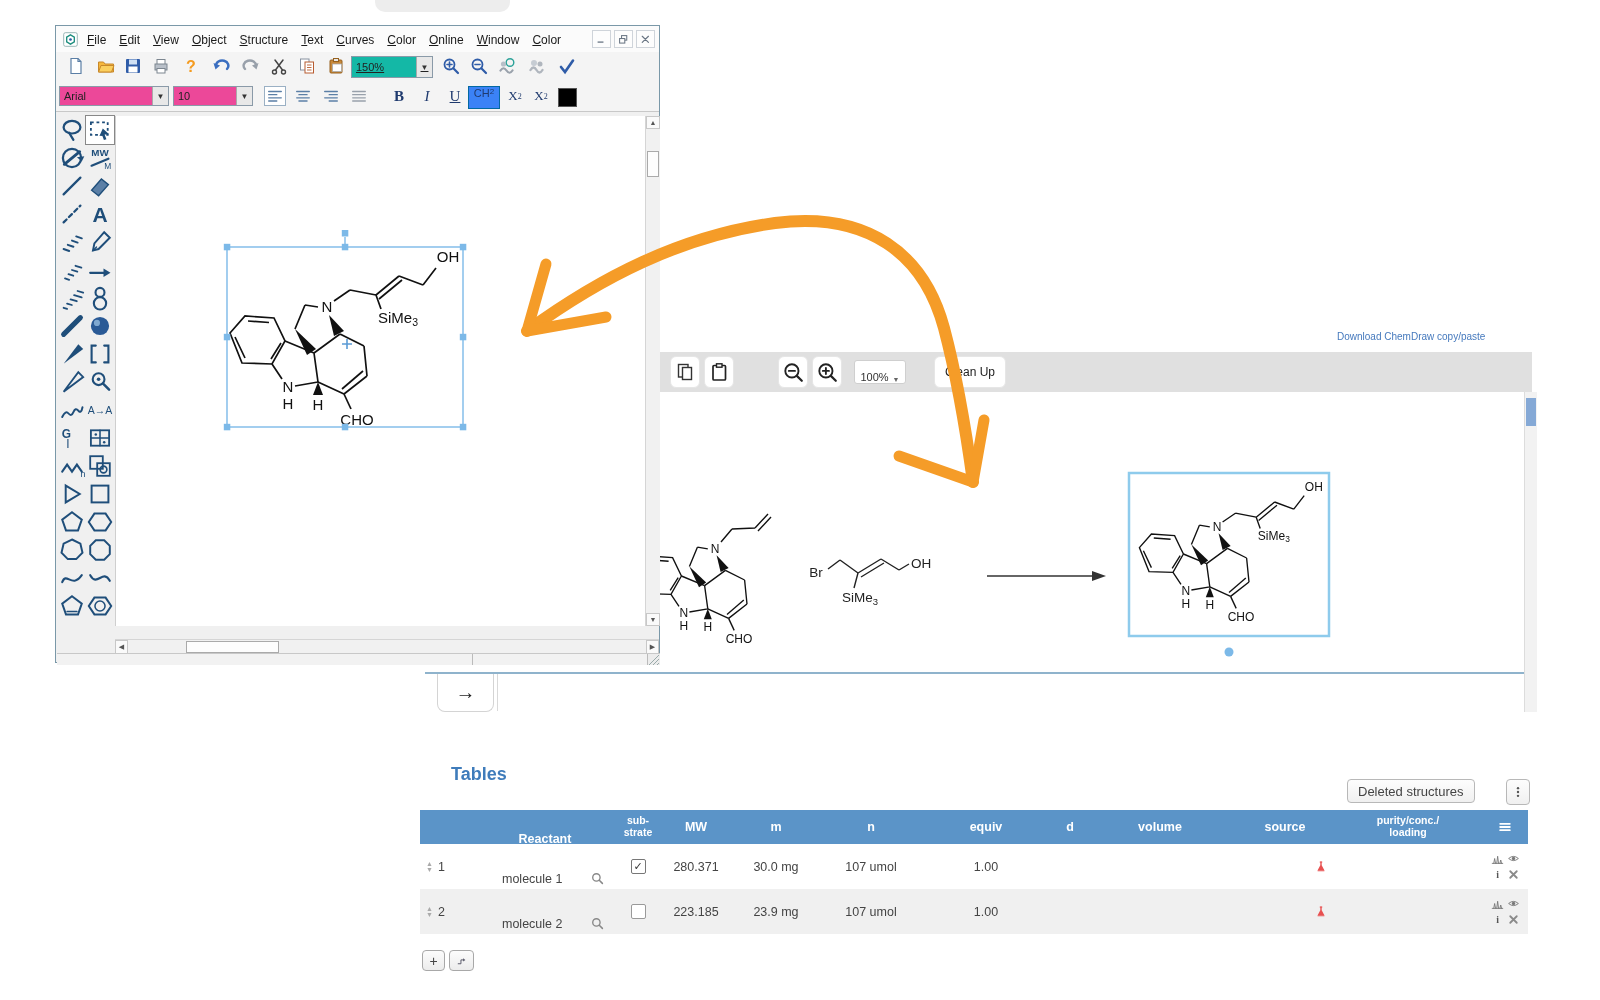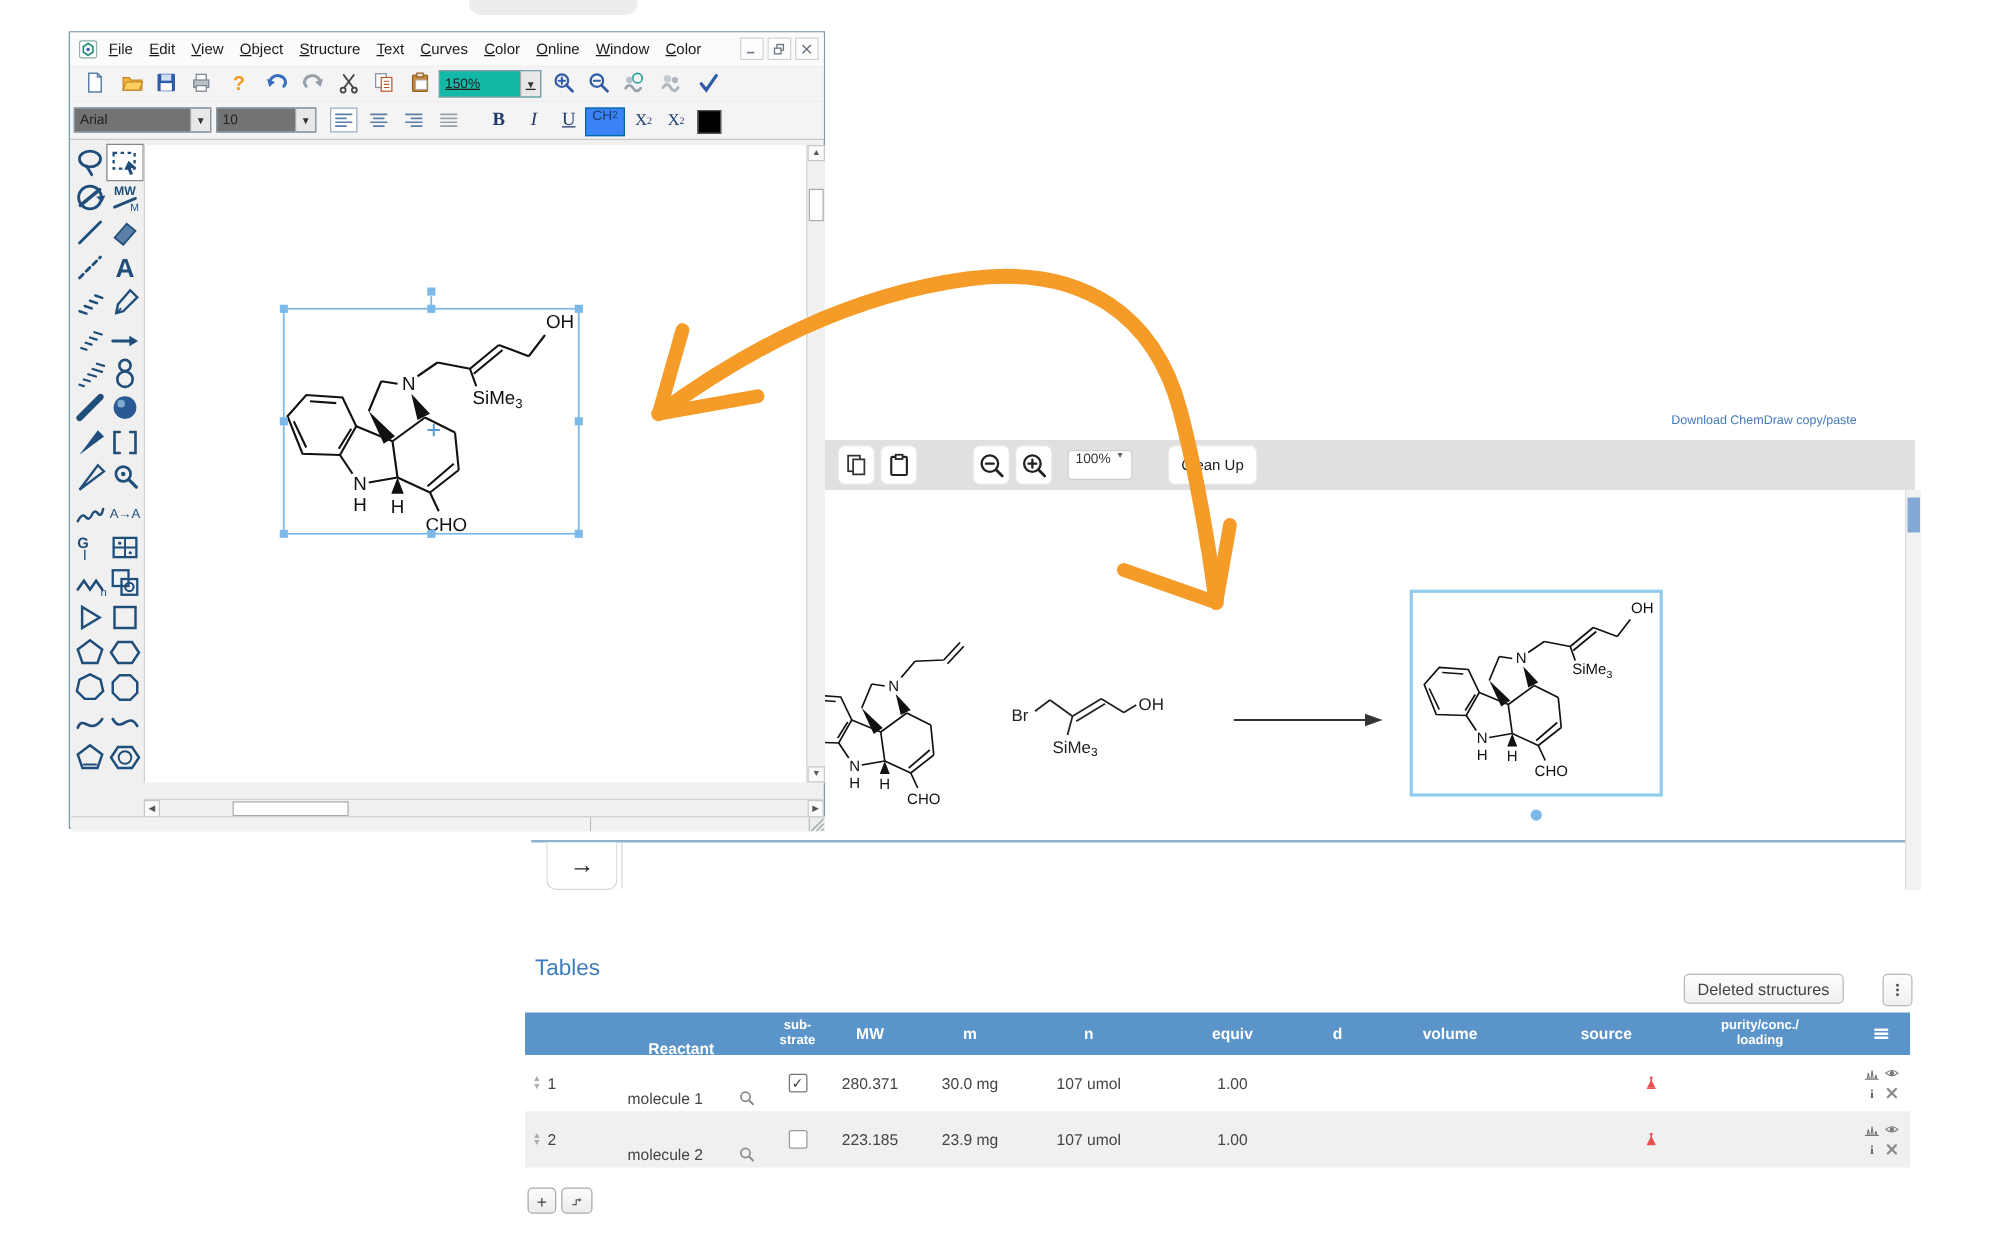--- a/index.html
+++ b/index.html
@@ -2,29 +2,29 @@
 <html style="--table_header: #5b94c8; --link: #4579bd; --heading: #3f7cbb; --selection: #7cb9e8; --frame: #8ecbec; --orange: #f59c28; --flask: #e85050; --scroll_thumb: #85a9d6;"><head>
 <meta charset="utf-8">
 <style>
   html,body{margin:0;padding:0;background:#fff;font-family:"Liberation Sans",sans-serif;}
   #stage{position:relative;width:1600px;height:1000px;overflow:hidden;background:#fff;}
   
   #dl-link{position:absolute;left:1337px;top:331px;font-size:10px;color:var(--link,#4579bd);text-decoration:none;}
   #wtb{position:absolute;left:430px;top:352px;width:1102px;height:40px;background:#e0e0e0;display:flex;align-items:center;}
   .wbtn{background:#fff;border:1px solid #e6e6e6;border-radius:6px;height:30px;display:flex;align-items:center;justify-content:center;}
   .wibtn{width:28px;}
-  #wt-zoombox{width:50px;height:22px;border:1px solid #cfcfcf;border-radius:3px;background:#fff;font-size:11px;color:#333;display:flex;align-items:flex-start;justify-content:center;gap:4px;}
+  #wt-zoombox{width:50px;height:22px;border:1px solid #cfcfcf;border-radius:3px;background:#fff;font-size:11px;color:#333;display:flex;align-items:flex-end;justify-content:center;gap:4px;}
   #wt-clean{font-size:12px;color:#222;padding:0 10px;}
   #wscroll{position:absolute;left:1524px;top:392px;width:12px;height:320px;background:#f2f2f2;border-left:1px solid #dcdcdc;}
   #wthumb{position:absolute;left:1px;top:6px;width:10px;height:28px;background:var(--scroll_thumb,#85a9d6);}
   #tabline{position:absolute;left:425px;top:672px;width:1099px;height:2px;background:#8fb3cc;}
   #steptab{position:absolute;left:437px;top:674px;width:55px;height:37px;background:#fff;border:1px solid #d4d4d4;border-top:none;border-radius:0 0 8px 8px;display:flex;align-items:center;justify-content:center;font-size:20px;color:#222;}
   #tabdiv2{position:absolute;left:497px;top:674px;width:1px;height:37px;background:#d9d9d9;}
   
-  #tbl-heading{position:absolute;left:428px;top:764px;font-size:18px;color:var(--heading,#3f7cbb);font-weight:400;}
+  #tbl-heading{position:absolute;left:451px;top:764px;font-size:18px;color:var(--heading,#3f7cbb);font-weight:700;}
   #btn-deleted{position:absolute;left:1347px;top:779px;height:24px;padding:0 10px;font-size:13px;color:#444;background:linear-gradient(#fdfdfd,#f0f0f0);border:1px solid #b8b8b8;border-radius:4px;display:flex;align-items:center;font-family:"Liberation Sans",sans-serif;}
   #btn-dots{position:absolute;left:1506px;top:779px;width:22px;height:24px;background:linear-gradient(#fdfdfd,#f0f0f0);border:1px solid #b8b8b8;border-radius:4px;display:flex;align-items:center;justify-content:center;}
   .trowbase{position:absolute;left:420px;width:1108px;display:flex;align-items:center;}
   #thead{top:810px;height:34px;background:var(--table_header,#5b94c8);color:#fff;font-weight:bold;font-size:12.5px;}
   .th2{font-size:10.5px;line-height:1.1;white-space:pre-line;text-align:center;}
   .trow{height:45px;font-size:12.5px;color:#444;}
   #row0{top:844px;background:#fff;}
   #row1{top:889px;background:#f0f0f0;}
   .c{display:flex;align-items:center;justify-content:center;box-sizing:border-box;}
   .w0{width:60px;justify-content:flex-start;padding-left:6px;}
@@ -47,21 +47,21 @@
   #appicon{width:17px;height:17px;margin:0 8px 0 6px;}
   .mitem{display:inline-block;font-size:12px;color:#1a1a1a;margin-right:13px;}
   .mitem::first-letter{text-decoration:underline;}
   #wctrl{position:absolute;right:4px;top:4px;display:flex;gap:3px;}
   .wcbtn{width:17px;height:16px;background:#fdfdfd;border:1px solid #cfd4da;display:flex;align-items:center;justify-content:center;}
   #tb1{position:absolute;left:0;top:26px;width:100%;height:29px;background:#f4f4f4;border-bottom:1px solid #d0d0d0;}
   .t1i{position:absolute;top:4px;width:20px;height:20px;}
   #zoombox{position:absolute;left:295px;top:4px;width:80px;height:20px;background:#14b8a6;border:1px solid #8a9aa8;display:flex;align-items:center;font-size:11px;color:#222;text-decoration:underline;}
   .comboarr{margin-left:auto;width:15px;height:100%;background:#e8e8e8;border-left:1px solid #aaa;display:flex;align-items:center;justify-content:center;font-size:8px;color:#333;}
   #tb2{position:absolute;left:0;top:55px;width:100%;height:30px;background:#f4f4f4;border-bottom:1px solid #c8c8c8;}
-  .combo{position:absolute;top:5px;height:20px;background:#737373;border:1px solid #8a9aa8;display:flex;align-items:center;font-size:11px;color:#222;padding-left:4px;box-sizing:border-box;gap:12px;}
+  .combo{position:absolute;top:5px;height:20px;background:#ec4899;border:1px solid #8a9aa8;display:flex;align-items:center;font-size:11px;color:#222;padding-left:4px;box-sizing:border-box;gap:12px;}
   .alni{position:absolute;top:6px;width:20px;height:18px;}
   .alnsel{outline:1px solid #9ab0c4;background:#fff;}
   .fmt{position:absolute;top:4px;width:22px;height:22px;font-family:"Liberation Serif",serif;color:#1f3a6e;font-size:15px;display:flex;align-items:center;justify-content:center;}
   #ch2box{position:absolute;left:412px;top:5px;width:30px;height:21px;border:1px solid #0369a1;background:#3b82f6;font-size:11px;color:#1f3a6e;display:flex;align-items:flex-start;justify-content:center;}
   #swatch{position:absolute;left:502px;top:7px;width:17px;height:17px;background:#000;border:1px solid #555;}
   sub{font-size:8px;}
   #palette{position:absolute;left:2px;top:90px;width:58px;display:grid;grid-template-columns:28px 28px;}
   .pcell{width:28px;height:28px;box-sizing:border-box;display:flex;align-items:center;justify-content:center;}
   .pcell svg{width:20px;height:20px;}
   .psel{background:#fff;outline:1px solid #888;}

